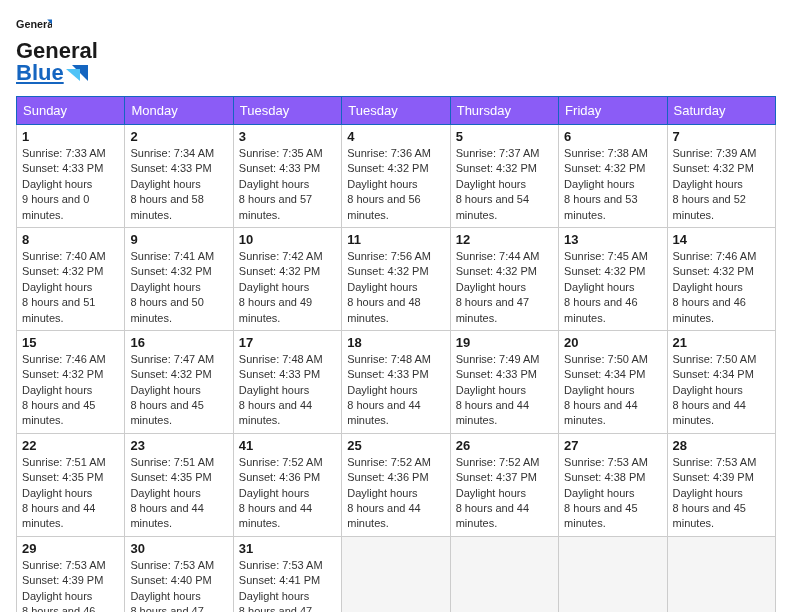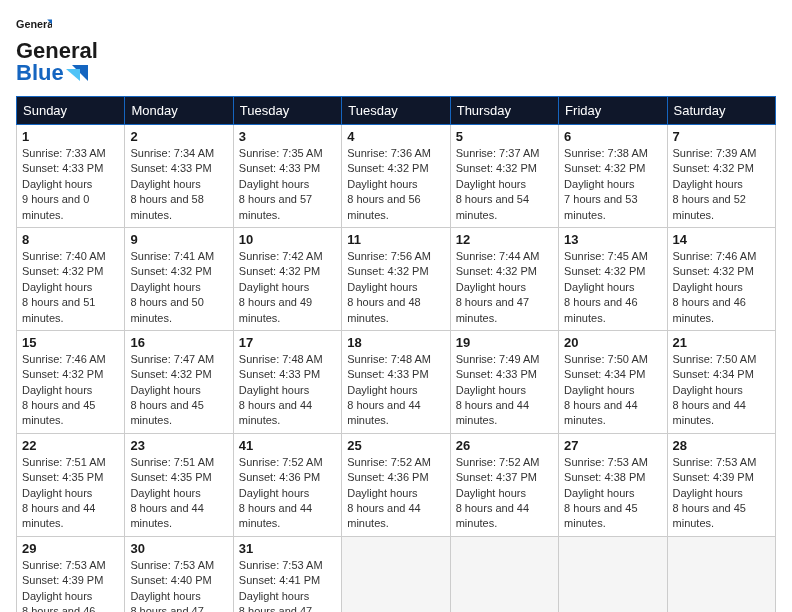--- a/index.html
+++ b/index.html
@@ -37,21 +37,21 @@
     .location-title {
       font-size: 15px;
       color: #333;
     }
     .calendar-table {
       width: 100%;
       border-collapse: collapse;
       font-size: 11px;
     }
     .calendar-table th {
-      background: #0f172a;
+      background: #8b5cf6;
       color: #fff;
       text-align: left;
       padding: 6px 6px;
       font-size: 13px;
       font-weight: normal;
       border: 1px solid #1565c0;
     }
     .calendar-table td {
       border: 1px solid #ccc;
       vertical-align: top;
@@ -82,21 +82,21 @@
 <div class="header-area">
   <div class="logo">
     <svg class="logo-icon" viewBox="0 0 60 30">
       <text x="0" y="18" font-family="Arial" font-weight="bold" font-size="18" fill="#1a1a1a">General</text>
       <polygon points="52,4 60,4 60,12" fill="#1565c0"></polygon>
     </svg>
     <div style="display:flex;align-items:baseline;gap:0;">
       <span style="font-size:22px;font-weight:bold;color:#1a1a1a;">General</span>
     </div>
     <div style="display:flex;align-items:center;gap:2px;margin-top:-4px;">
-      <span style="font-size:22px;font-weight:bold;color:#1565c0;">Blue</span>
+      <span style="font-size:22px;font-weight:bold;color:#1565c0;text-decoration:underline;">Blue</span>
       <svg width="22" height="16" viewBox="0 0 22 16">
         <polygon points="6,0 22,0 22,16" fill="#1565c0"></polygon>
         <polygon points="0,4 14,4 14,16" fill="#4fc3f7"></polygon>
       </svg>
     </div>
   </div>
   <div class="title-area">
     <div class="month-title"></div>
     <div class="location-title"></div>
   </div>
@@ -160,21 +160,21 @@
           <span>Daylight hours</span><br>
           <span>8 hours and 54 minutes.</span>
         </div>
         </td>
         <td>
         <span class="day-number">6</span>
         <div class="day-info">
           <span>Sunrise: 7:38 AM</span><br>
           <span>Sunset: 4:32 PM</span><br>
           <span>Daylight hours</span><br>
-          <span>7 hours and 53 minutes.</span>
+          <span>8 hours and 53 minutes.</span>
         </div>
         </td>
         <td>
         <span class="day-number">7</span>
         <div class="day-info">
           <span>Sunrise: 7:39 AM</span><br>
           <span>Sunset: 4:32 PM</span><br>
           <span>Daylight hours</span><br>
           <span>8 hours and 52 minutes.</span>
         </div>

